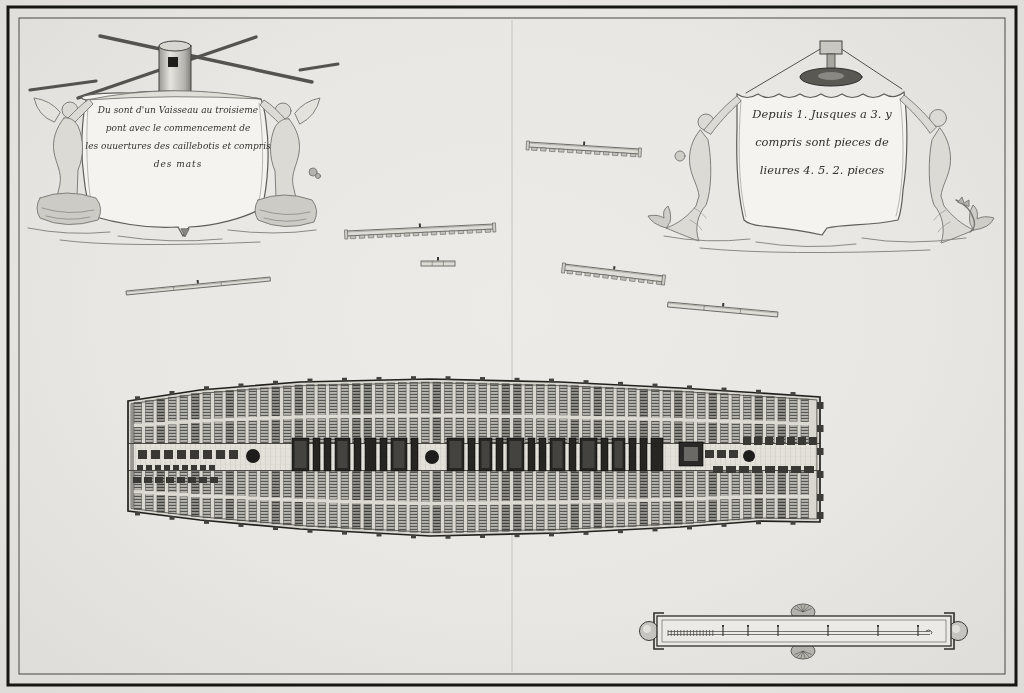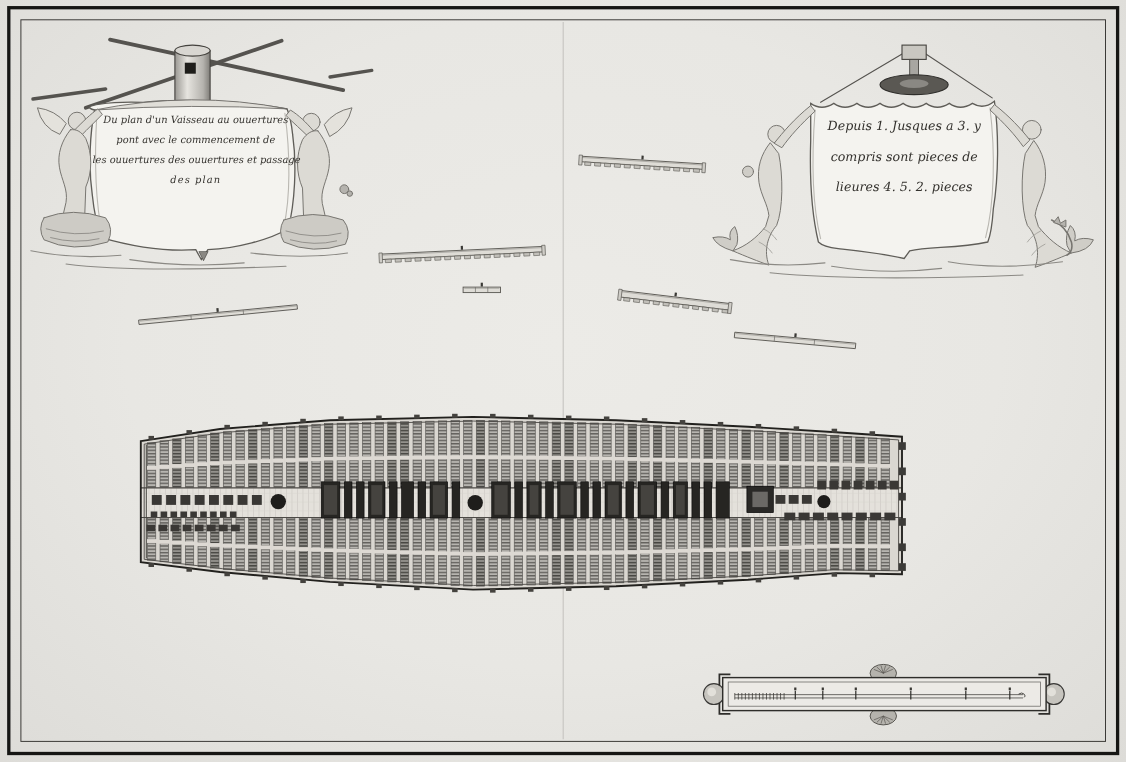--- a/index.html
+++ b/index.html
@@ -656,23 +656,23 @@
         <rect x="827" y="625" width="2" height="2.5" fill="#3a3935"></rect>
         <line x1="878" y1="628" x2="878" y2="636" stroke="#2e2d2a" stroke-width="1.1"></line>
         <rect x="877" y="625" width="2" height="2.5" fill="#3a3935"></rect>
         <line x1="918" y1="628" x2="918" y2="636" stroke="#2e2d2a" stroke-width="1.1"></line>
         <rect x="917" y="625" width="2" height="2.5" fill="#3a3935"></rect>
         <path d="M926,631 q3,-2 5,0 q2,2 0,3" fill="none" stroke="#3a3935" stroke-width="0.8"></path>
       </g>
   </svg>
 
   <div class="cartouche-text left-text">
-    <div class="ln">Du plan d'un Vaisseau au ouuertures</div>
+    <div class="ln">Du sont d'un Vaisseau au troisieme</div>
     <div class="ln">pont avec le commencement de</div>
-    <div class="ln">les ouuertures des ouuertures et passage</div>
-    <div class="ln">des plan</div>
+    <div class="ln">les ouuertures des caillebotis et compris</div>
+    <div class="ln">des mats</div>
   </div>
   <div class="cartouche-text right-text">
     <div class="ln">Depuis 1. Jusques a 3. y</div>
     <div class="ln">compris sont pieces de</div>
     <div class="ln">lieures 4. 5. 2. pieces</div>
   </div>
 </div>
 
 </body></html>

